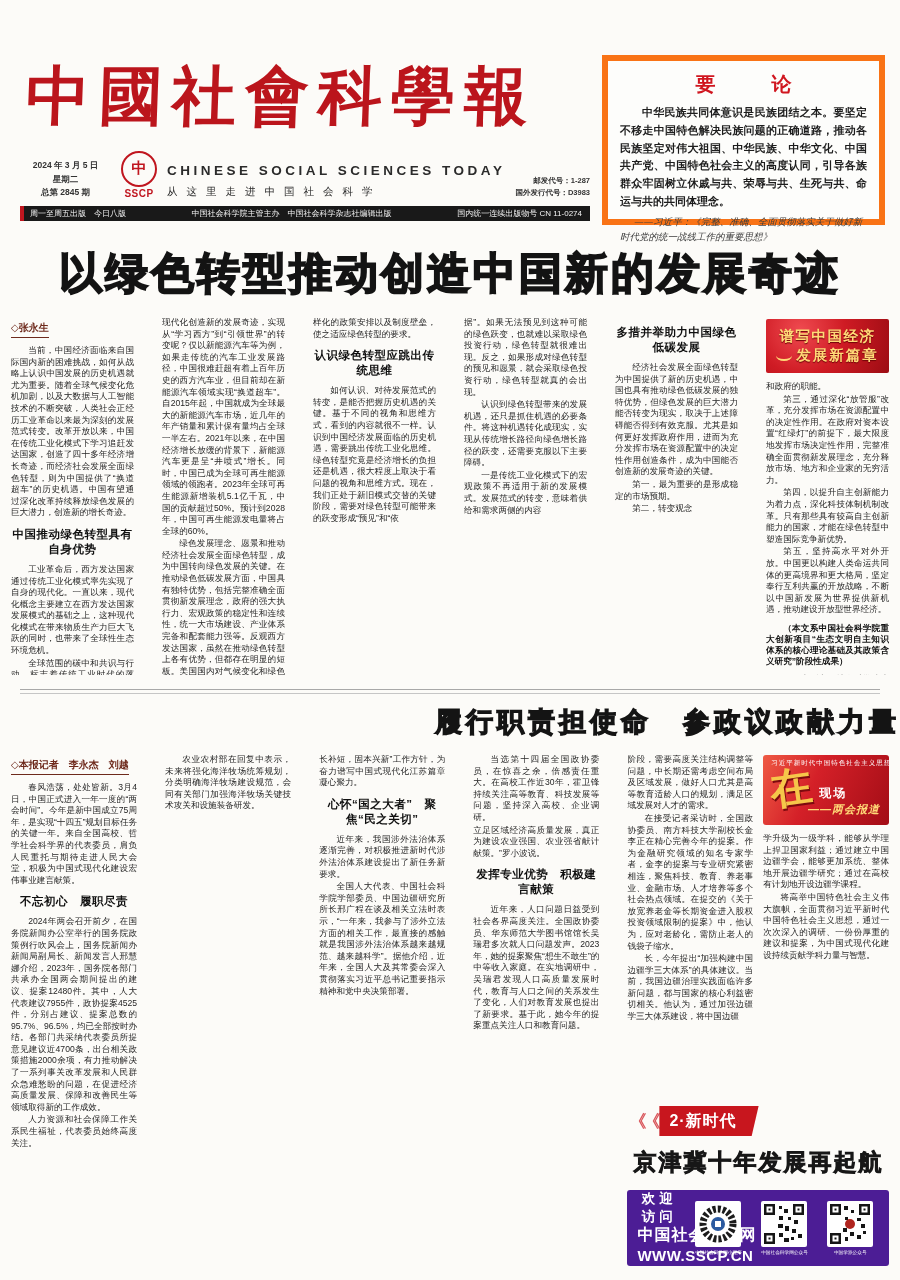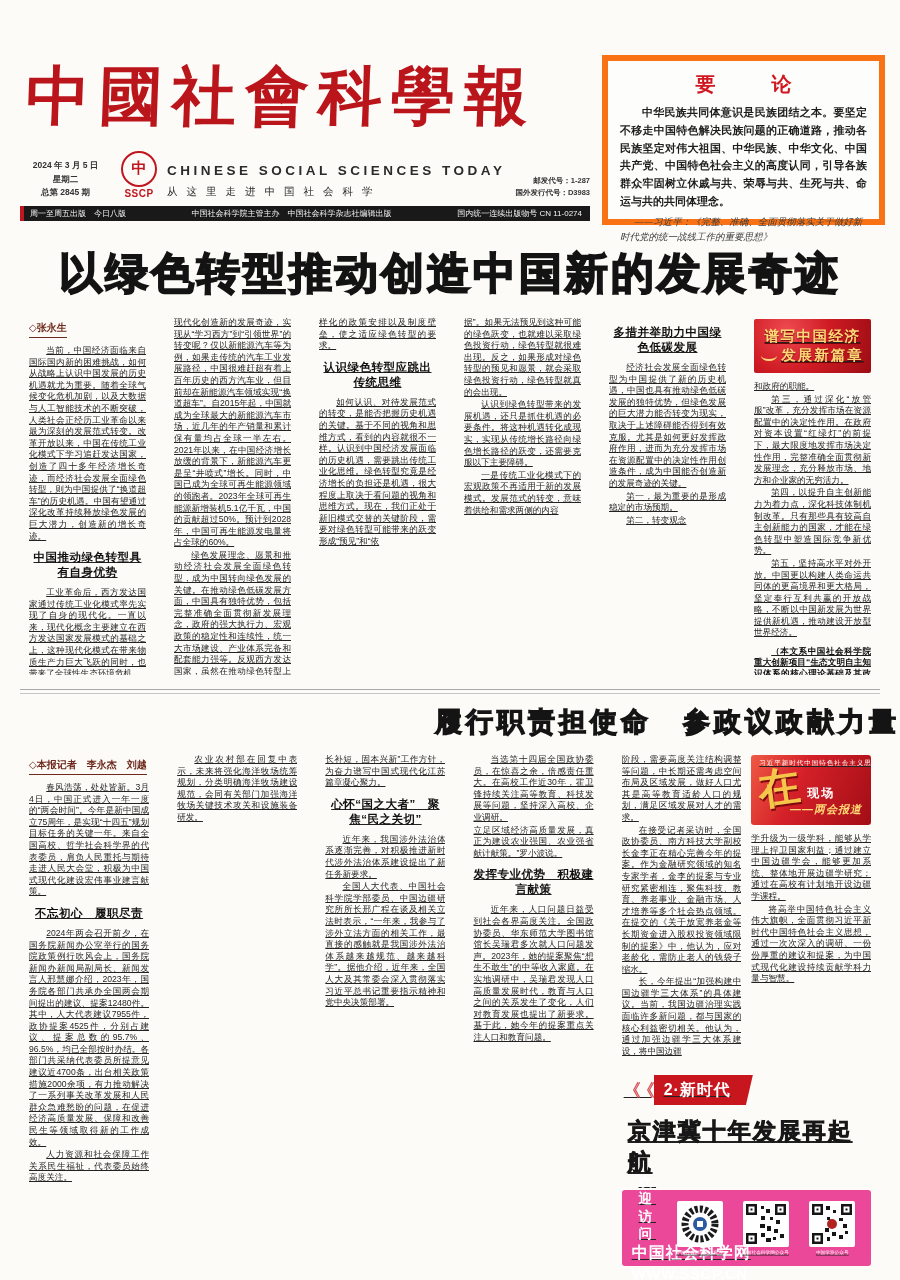--- a/index.html
+++ b/index.html
@@ -43,21 +43,21 @@
   .yaolun-title{color:#d0161f;font-weight:900;font-size:20px;text-align:center;letter-spacing:18px;margin:2px 0 6px 18px;}
   .yaolun-body{font-size:11px;font-weight:600;line-height:1.62;text-align:justify;color:#1d1d1d;text-indent:2em;}
   .yaolun-attr{font-size:9.5px;color:#3c3c3c;font-family:"DejaVu Serif","Liberation Serif",serif;font-style:italic;line-height:1.6;margin-top:3px;text-indent:1.5em;}
   
   .lead-headline{
     text-align:center;font-size:43px;font-weight:900;color:#131313;
     letter-spacing:3px;margin:20px 10px 14px;-webkit-text-stroke:1.8px #131313;
     white-space:nowrap;
   }
   
-  .cols{display:flex;gap:28px;margin:0 29px;text-decoration:underline;}
+  .cols{display:flex;gap:28px;margin:0 11px;}
   .lead-cols{height:358px;}
   .col{flex:1 1 0;overflow:hidden;min-width:0;}
   .b-p,.b-cont{font-size:8.6px;line-height:11.6px;text-align:justify;color:#262626;margin:0 0 1px;}
   .b-p{text-indent:2em;}
   .b-byline{display:inline-block;font-weight:bold;font-size:10px;color:#6e2a1c;border-bottom:1px solid #6e2a1c;padding-bottom:2px;margin:1px 0 7px;}
   .b-subhead{font-weight:800;font-size:11.5px;color:#101010;text-align:center;margin:8px 0 7px;letter-spacing:.5px;}
   .b-note{font-size:8.6px;line-height:11px;font-weight:bold;color:#111;text-indent:2em;text-align:justify;margin-top:7px;}
   
   .promo-box{
     height:54px;margin:2px 0 8px;border-radius:2px;
@@ -95,21 +95,21 @@
   .banner-label{position:absolute;right:9px;bottom:8px;font-size:11px;font-weight:800;color:#ffd977;font-style:italic;letter-spacing:1px;}
   
   .badge-row{display:flex;align-items:center;margin:10px 0 2px 2px;}
   .badge-chevrons{color:#d9575c;font-weight:900;font-size:17px;margin-right:2px;letter-spacing:-3px;}
   .section-badge{
     background:#c8161e;color:#fff;font-weight:900;font-size:16px;letter-spacing:1px;
     padding:5px 22px 4px 10px;clip-path:polygon(0 0,100% 0,93% 100%,0 100%);text-align:right;
   }
   .regional-headline{font-size:23px;font-weight:900;color:#171717;letter-spacing:2px;margin:9px 2px 12px 6px;-webkit-text-stroke:.8px #171717;}
   .cssn-banner{
-    height:76px;background:#ec4899;border-radius:3px;display:flex;align-items:center;
+    height:76px;background:#4c1d95;border-radius:3px;display:flex;align-items:center;
     padding:5px 10px;box-sizing:border-box;gap:8px;color:#fff;
   }
   .cssn-text{flex:1;text-align:center;font-weight:900;line-height:1.3;min-width:0;}
   .cssn-welcome{font-size:13.5px;letter-spacing:4px;}
   .cssn-site{font-size:16px;letter-spacing:1px;white-space:nowrap;}
   .cssn-url{font-size:15px;letter-spacing:.5px;}
   .qr-unit{display:flex;flex-direction:column;align-items:center;width:58px;flex:0 0 auto;}
   .qr-box{width:46px;height:46px;background:#fff;border-radius:2px;display:flex;align-items:center;justify-content:center;}
   .qr-caption{font-size:5.5px;color:#fff;white-space:nowrap;margin-top:2px;transform:scale(.85);}
 </style>

